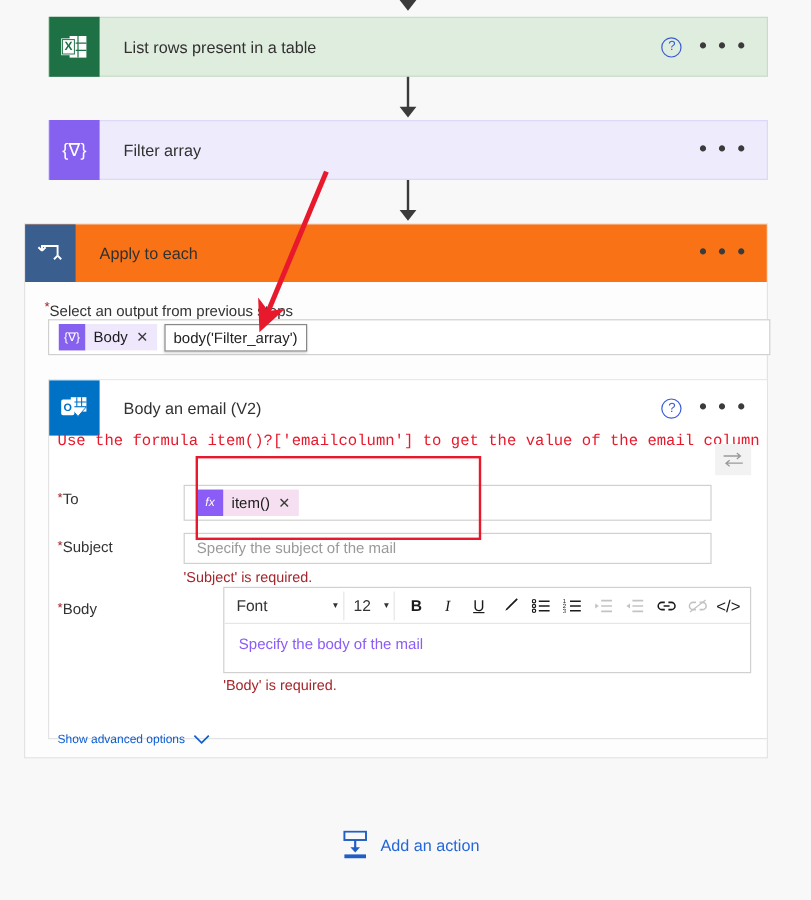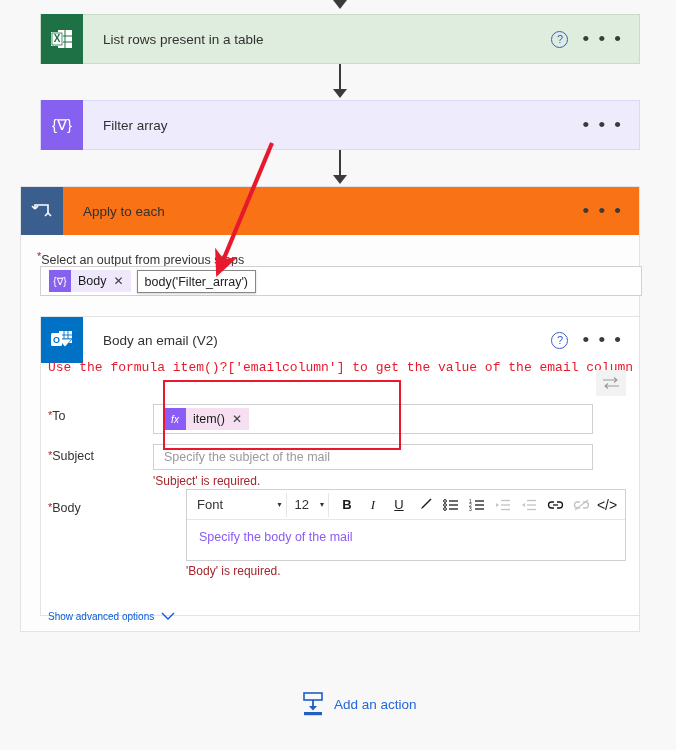--- a/index.html
+++ b/index.html
@@ -161,21 +161,21 @@
 
   
   #red-box-to {
     position: absolute; left: 163px; top: 380px;
     width: 238px; height: 70px; border: 2.5px solid #e8192c;
   }
   #red-arrow { position: absolute; left: 190px; top: 135px; pointer-events: none; }
 
   
   #add-action {
-    position: absolute; left: 302px; top: 692px;
+    position: absolute; left: 285px; top: 692px;
     display: flex; align-items: center; gap: 10px;
   }
   #add-action-label { color: #2566d8; font-size: 13.5px; }
 </style>
 </head>
 <body>
 
 <div id="root">
 
   <div class="conn-head" style="left:333px; top:0px;"></div>

